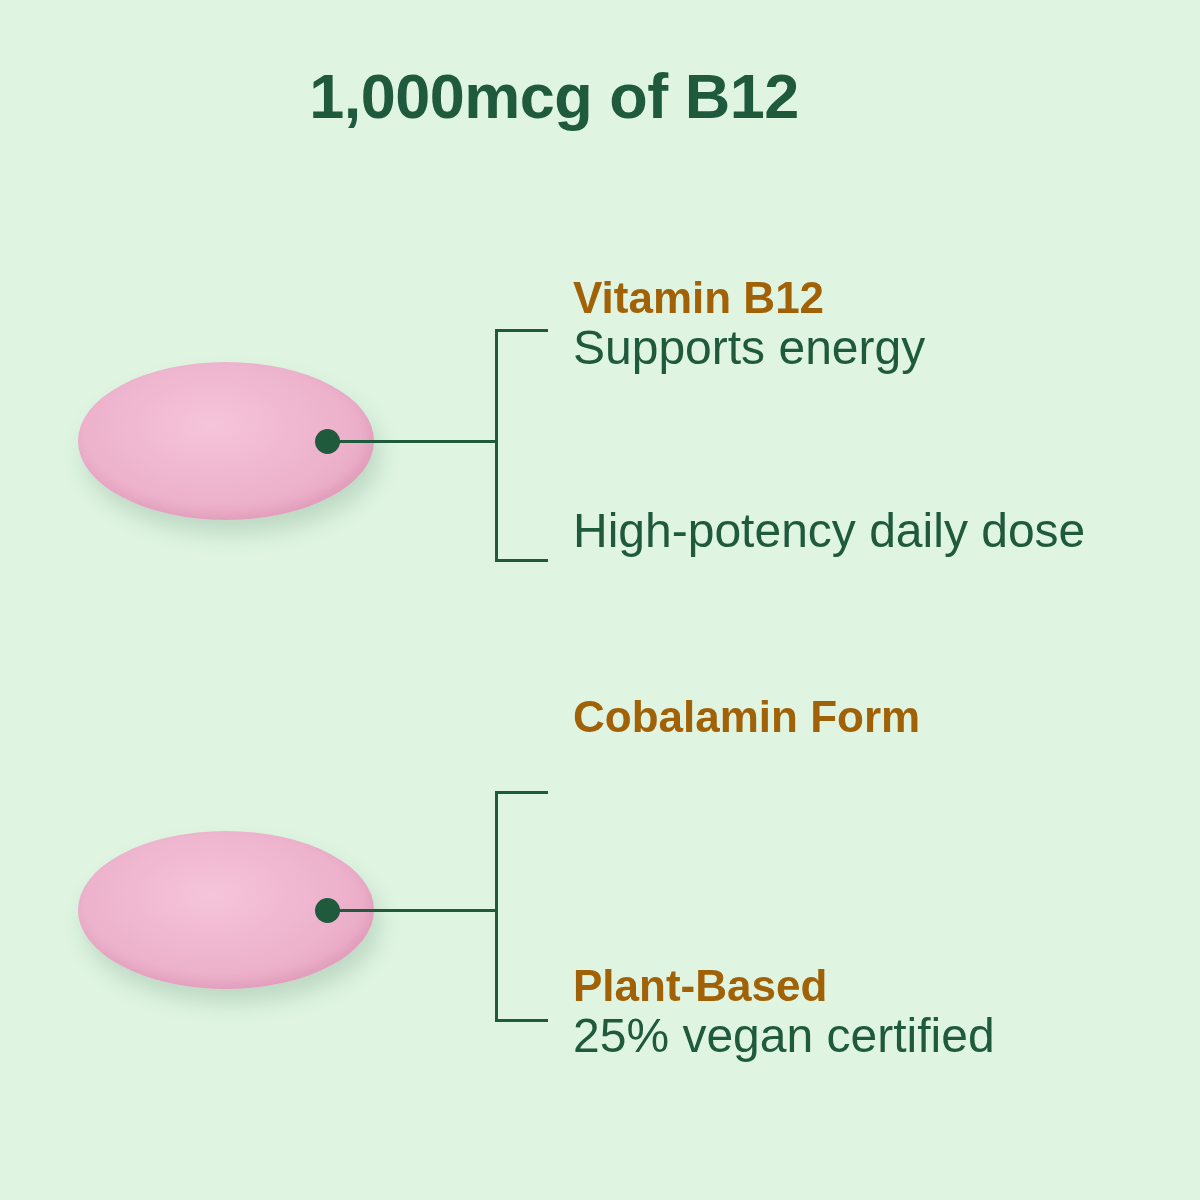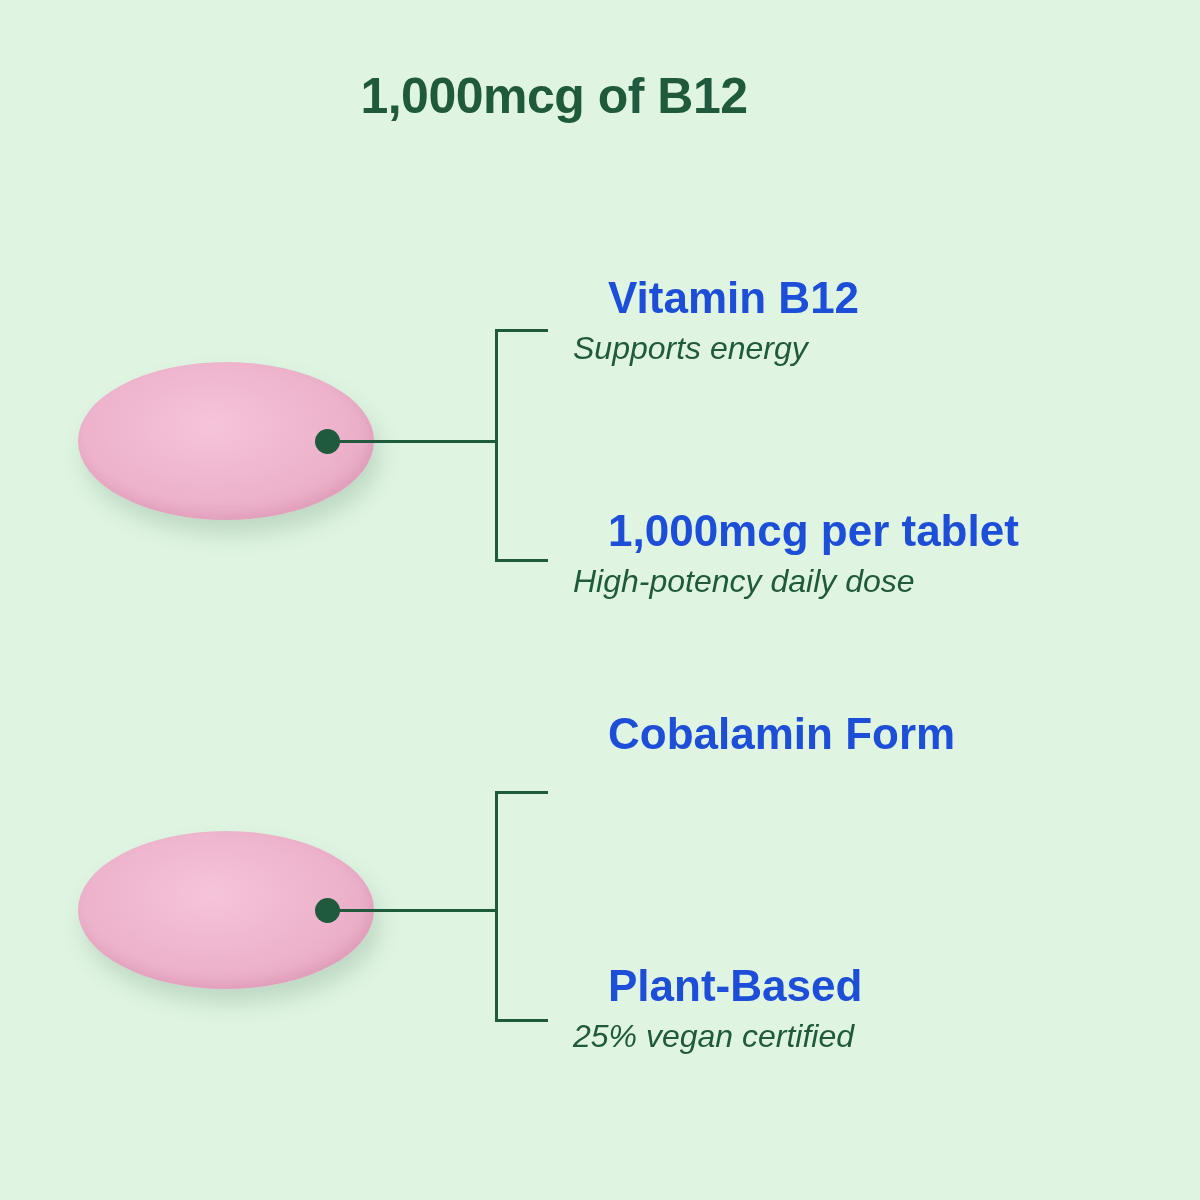--- a/index.html
+++ b/index.html
@@ -5,68 +5,67 @@
   html, body { margin:0; padding:0; }
   body {
     width:1200px; height:1200px; overflow:hidden;
     background:#DFF5E2;
     font-family:"Liberation Sans", "DejaVu Sans", sans-serif;
     color:#1F5A3D;
     position:relative;
   }
   .headline {
     position:absolute; left:0; top:52px; width:1108px;
-    text-align:center; font-weight:bold; font-size:50px; line-height:88px;
+    text-align:center; font-weight:bold; font-size:63px; line-height:88px;
     letter-spacing:-0.5px; color:#1F5A3D;
   }
   .headline div { white-space:nowrap; }
   .pill {
     position:absolute; width:296px; height:158px; border-radius:50%;
     background: radial-gradient(ellipse at 45% 40%, #F5C4DA 0%, #EDB2CC 55%, #E3A1BE 100%);
     box-shadow: 6px 14px 22px rgba(40,90,60,0.18), inset -4px -6px 10px rgba(180,90,130,0.15);
   }
   .dot {
     position:absolute; width:25px; height:25px; border-radius:50%;
     background:#1F5A3D;
   }
   .hline { position:absolute; height:3px; background:#1F5A3D; }
   .vline { position:absolute; width:3px; background:#1F5A3D; }
   .feature { position:absolute; left:573px; white-space:nowrap; }
-  .feature .title { font-weight:bold; font-size:44px; line-height:50px; color:#1d4ed8;margin-left:35px; }
-  .feature .desc { font-size:32px; line-height:50px; color:#1F5A3D;font-style:italic; }
+  .feature .title { font-weight:bold; font-size:44px; line-height:50px; color:#a16207; }
+  .feature .desc { font-size:48px; line-height:50px; color:#1F5A3D; }
 </style>
 </head>
 <body>
 
 <div class="headline">
   <div>1,000mcg of B12</div>
 </div>
 
 <div class="pill" style="left:78px; top:362px;"></div>
 <div class="dot" style="left:315px; top:429px;"></div>
 <div class="hline" style="left:327px; top:440px; width:171px;"></div>
 <div class="vline" style="left:495px; top:329px; height:233px;"></div>
 <div class="hline" style="left:495px; top:329px; width:53px;"></div>
 <div class="hline" style="left:495px; top:559px; width:53px;"></div>
 
 <div class="feature" style="top:273px;">
   <div class="title">Vitamin B12</div>
   <div class="desc">Supports energy</div>
 </div>
 <div class="feature" style="top:506px;">
-  <div class="title">1,000mcg per tablet</div>
   <div class="desc">High-potency daily dose</div>
 </div>
 
 <div class="pill" style="left:78px; top:831px;"></div>
 <div class="dot" style="left:315px; top:898px;"></div>
 <div class="hline" style="left:327px; top:909px; width:171px;"></div>
 <div class="vline" style="left:495px; top:791px; height:231px;"></div>
 <div class="hline" style="left:495px; top:791px; width:53px;"></div>
 <div class="hline" style="left:495px; top:1019px; width:53px;"></div>
 
-<div class="feature" style="top:709px;">
+<div class="feature" style="top:692px;">
   <div class="title">Cobalamin Form</div>
 </div>
 <div class="feature" style="top:961px;">
   <div class="title">Plant-Based</div>
   <div class="desc">25% vegan certified</div>
 </div>
 
 </body></html>

